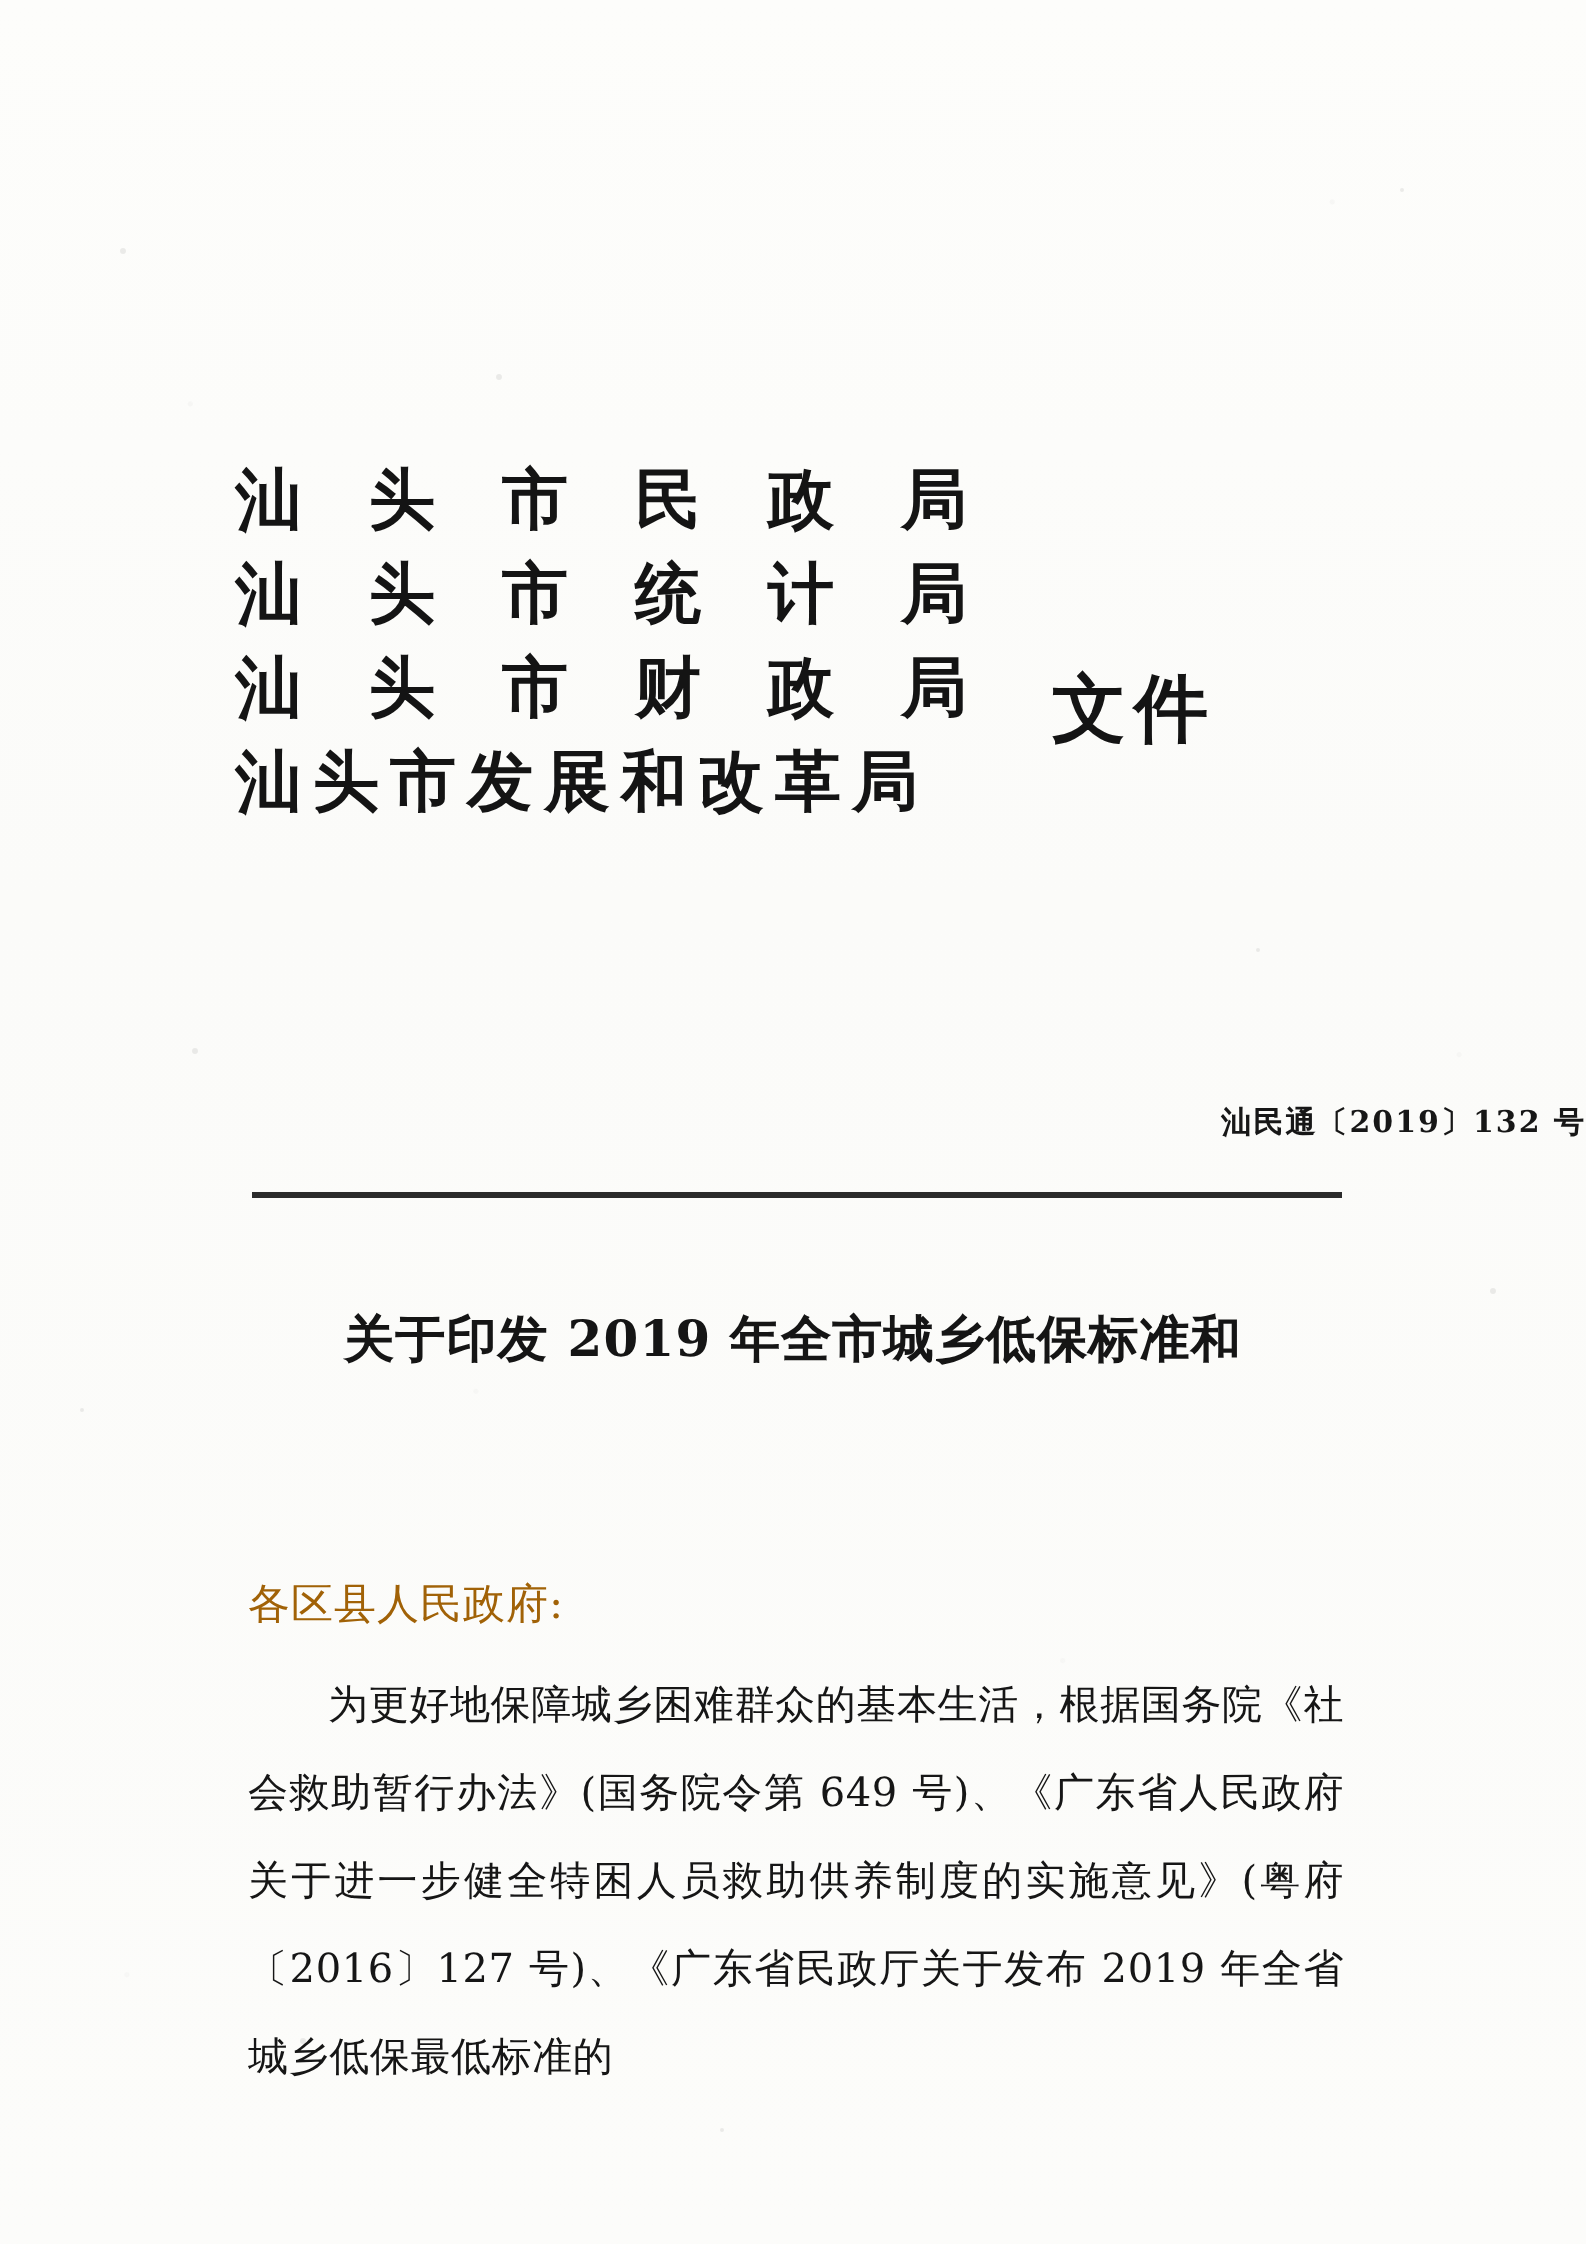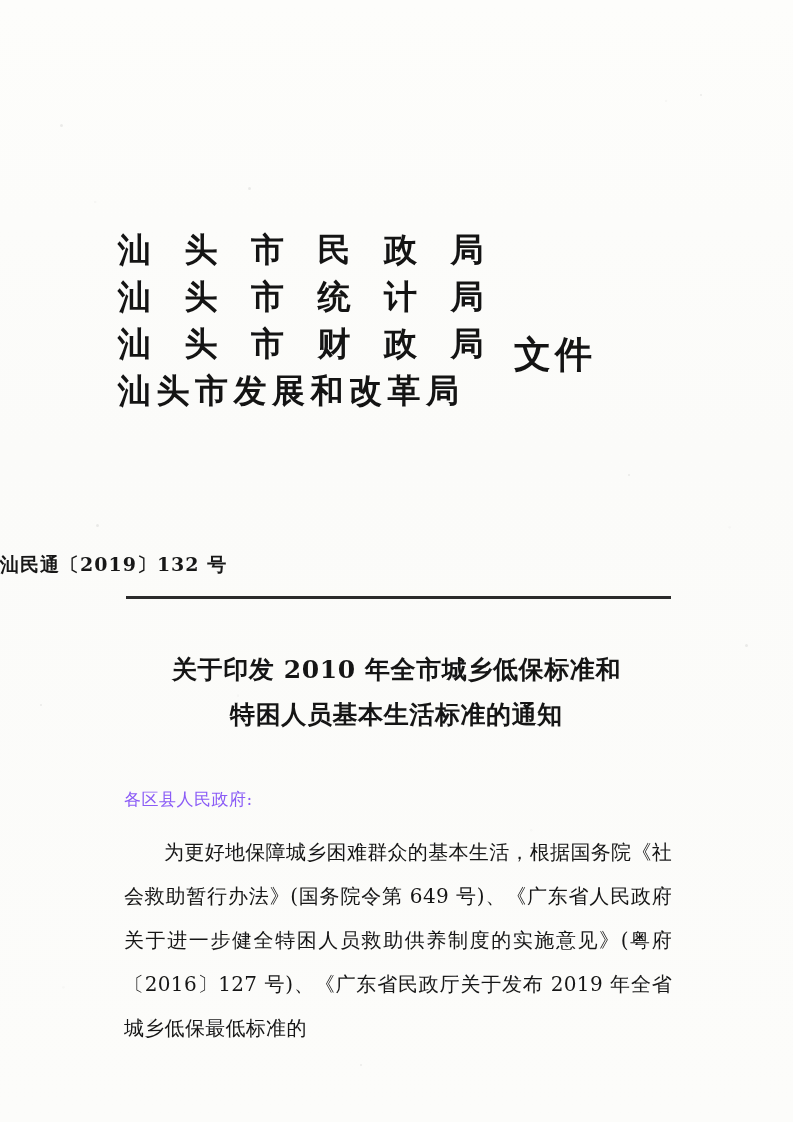--- a/index.html
+++ b/index.html
@@ -59,37 +59,37 @@
     color: #141414;
     white-space: nowrap;
   }
   .issuer-line.spaced {
     letter-spacing: 11px;
   }
   .issuer-line.spaced-sm {
     letter-spacing: 5.5px;
   }
   .doc-word {
-    margin-left: 8px;
+    margin-left: 20px;
     margin-top: 104px;
     font-weight: bold;
     font-size: 37px;
     letter-spacing: 4px;
     color: #141414;
     white-space: nowrap;
   }
 
   
   .doc-number {
     position: absolute;
     top: 548px;
     left: 0;
     width: 793px;
-    text-align: left;
-    font-size: 19px;
+    text-align: right;
+    font-size: 15px;
     font-weight: bold;
     letter-spacing: 1px;
     color: #171717;
   }
 
   
   .rule {
     position: absolute;
     top: 592px;
     left: 126px;
@@ -111,23 +111,23 @@
     letter-spacing: 0.6px;
     color: #151515;
   }
   .title-line { display: block; }
 
   
   .salutation {
     position: absolute;
     top: 784px;
     left: 124px;
-    font-size: 17px;
+    font-size: 21px;
     letter-spacing: 0.5px;
-    color: #8b5cf6;
+    color: #a16207;
   }
   .body-text {
     position: absolute;
     top: 826px;
     left: 124px;
     width: 548px;
     font-size: 20px;
     line-height: 44px;
     letter-spacing: 0.3px;
     color: #161616;
@@ -172,22 +172,21 @@
       <div class="issuer-line spaced-sm">汕头市发展和改革局</div>
     </div>
     <div class="doc-word">文件</div>
   </div>
 
   <div class="doc-number">汕民通〔2019〕132 号</div>
 
   <div class="rule"></div>
 
   <div class="title">
-    <span class="title-line">关于印发 2010 年全市城乡低保标准和</span>
-    <span class="title-line">特困人员基本生活标准的通知</span>
+    <span class="title-line">关于印发 2019 年全市城乡低保标准和</span>
   </div>
 
   <div class="salutation">各区县人民政府:</div>
 
   <div class="body-text">
     <p>为更好地保障城乡困难群众的基本生活，根据国务院《社会救助暂行办法》(国务院令第 649 号)、《广东省人民政府关于进一步健全特困人员救助供养制度的实施意见》(粤府〔2016〕127 号)、《广东省民政厅关于发布 2019 年全省城乡低保最低标准的</p>
   </div>
 
 </div>
 

